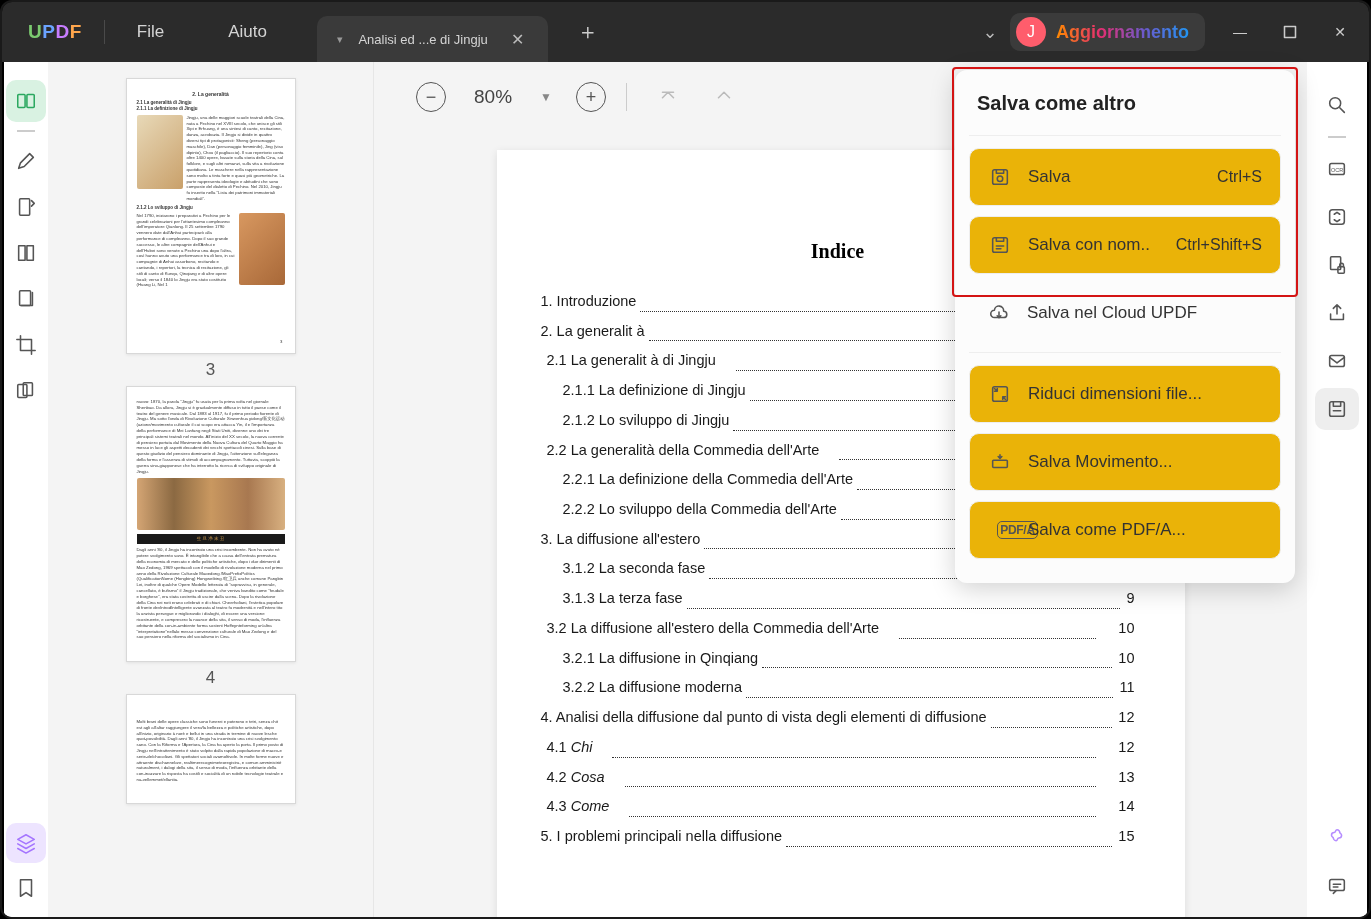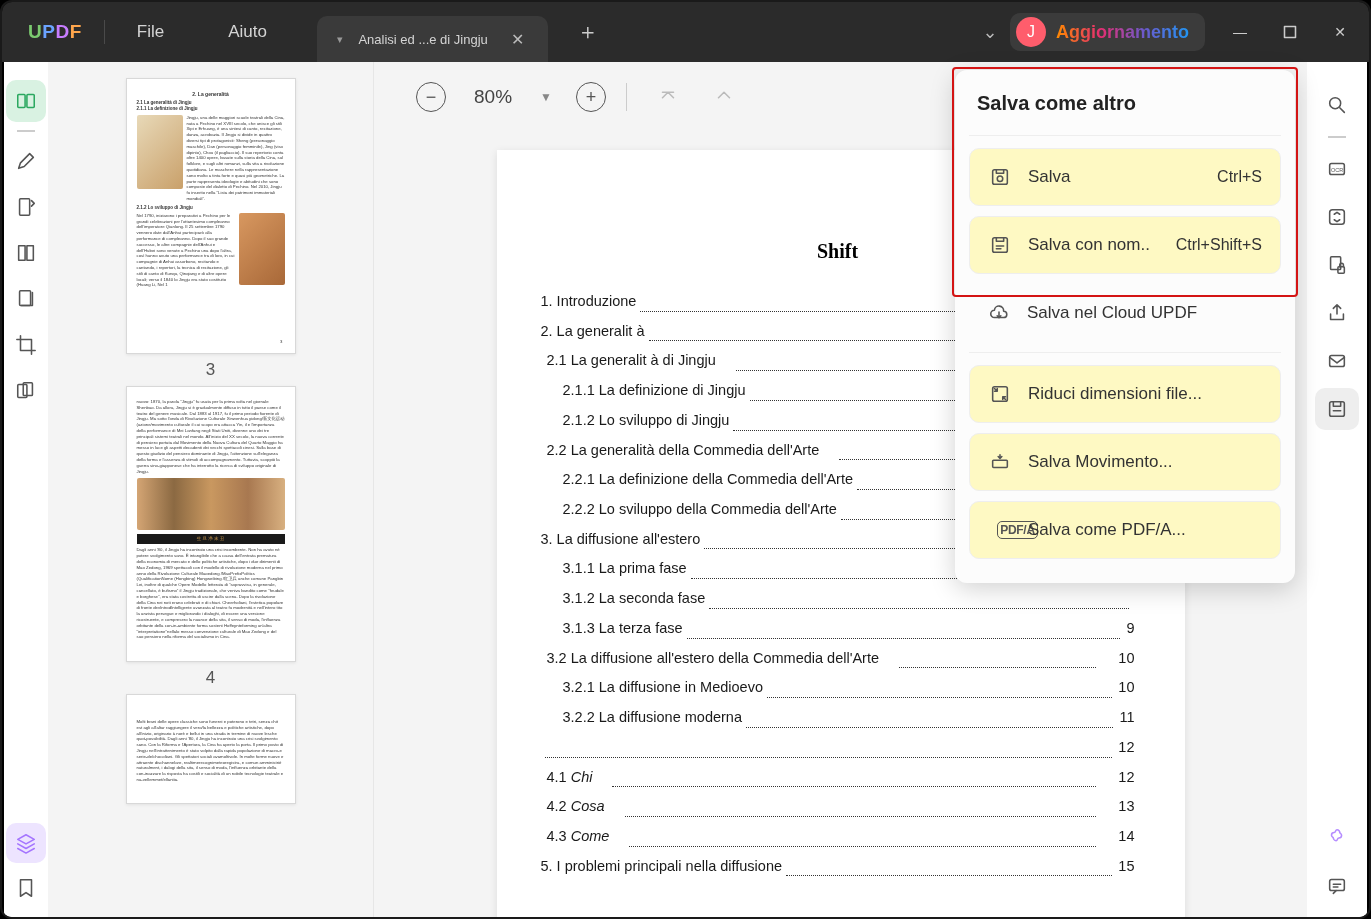--- a/index.html
+++ b/index.html
@@ -58,21 +58,21 @@
 .rbtn{width:44px;height:42px;border-radius:10px;display:flex;align-items:center;justify-content:center;color:#555;}
 .rbtn.hl{background:#eee;}
 .rminus{width:18px;height:2px;background:#ccc;margin:4px 0;}
 .flower{width:40px;height:40px;display:flex;align-items:center;justify-content:center;}
 .rightrail .bottom{margin-top:auto;margin-bottom:14px;display:flex;flex-direction:column;align-items:center;gap:8px;}
 
 .menu-popup{position:absolute;top:8px;right:72px;width:340px;background:#fcfcfc;border-radius:12px;box-shadow:0 6px 26px rgba(0,0,0,.18);padding:0 0 14px 0;}
 .hlbox{border:2px solid #d41414;position:absolute;top:-3px;left:-3px;right:-3px;height:230px;border-radius:4px;pointer-events:none;}
 .mp-head{font-size:20px;font-weight:700;color:#222;padding:22px 22px 20px 22px;}
 .mp-hr{height:1px;background:#eee;margin:0 14px 12px 14px;}
-.mp-item{margin:10px 14px;background:#fef9c3;border:1px solid #eee;border-radius:10px;height:58px;display:flex;align-items:center;padding:0 18px;gap:16px;}
+.mp-item{margin:10px 14px;background:#eab308;border:1px solid #eee;border-radius:10px;height:58px;display:flex;align-items:center;padding:0 18px;gap:16px;}
 .mp-ico{width:24px;height:24px;color:#555;display:flex;align-items:center;justify-content:center;}
 .mp-lab{font-size:17px;color:#333;flex:1;white-space:nowrap;overflow:hidden;}
 .mp-sc{font-size:16px;color:#333;}
 .pdfa{border:1.5px solid #555;border-radius:5px;font-size:12px;font-weight:700;padding:1px 2px;letter-spacing:-0.3px;margin-left:35px;}
 
 svg{width:22px;height:22px;stroke:currentColor;fill:none;stroke-width:1.7;stroke-linecap:round;stroke-linejoin:round;}
 </style>
 </head>
 <body>
 
@@ -200,21 +200,21 @@
       <div class="tvbar"></div>
       <div class="navarrow"><svg viewBox="0 0 24 24">
             <path d="M6 15l6-6 6 6M6 9h12" stroke="#bbb"></path>
           </svg></div>
       <div class="navarrow"><svg viewBox="0 0 24 24">
             <path d="M6 15l6-6 6 6" stroke="#bbb"></path>
           </svg></div>
     </div>
     <div class="doc">
       <div class="page">
-        <div class="idx-title">Shift</div>
+        <div class="idx-title">Indice</div>
         <div class="toc" id="toc">
             <div class="row lvl0">
               <span>1. Introduzione </span>
               <span class="dots"></span>
               <span class="pn"> </span>
             </div>
             <div class="row lvl0">
               <span>2. La generalit à </span>
               <span class="dots"></span>
               <span class="pn"> </span>
@@ -248,50 +248,46 @@
               <span>2.2.2 Lo sviluppo della Commedia dell'Arte </span>
               <span class="dots"></span>
               <span class="pn"> </span>
             </div>
             <div class="row lvl0">
               <span>3. La diffusione all'estero </span>
               <span class="dots"></span>
               <span class="pn"> </span>
             </div>
             <div class="row lvl2">
-              <span>3.1.1 La prima fase </span>
-              <span class="dots"></span>
-              <span class="pn"> </span>
-            </div>
-            <div class="row lvl2">
               <span>3.1.2 La seconda fase </span>
               <span class="dots"></span>
               <span class="pn"> </span>
             </div>
             <div class="row lvl2">
               <span>3.1.3 La terza fase </span>
               <span class="dots"></span>
               <span class="pn"> 9</span>
             </div>
             <div class="row lvl1">
               <span>3.2 La diffusione all'estero della Commedia dell'Arte </span>
               <span class="dots"></span>
               <span class="pn"> 10</span>
             </div>
             <div class="row lvl2">
-              <span>3.2.1 La diffusione in Medioevo </span>
+              <span>3.2.1 La diffusione in Qinqiang </span>
               <span class="dots"></span>
               <span class="pn"> 10</span>
             </div>
             <div class="row lvl2">
               <span>3.2.2 La diffusione moderna </span>
               <span class="dots"></span>
               <span class="pn"> 11</span>
             </div>
             <div class="row lvl0">
+              <span>4. Analisi della diffusione dal punto di vista degli elementi di diffusione </span>
               <span class="dots"></span>
               <span class="pn"> 12</span>
             </div>
             <div class="row lvl1">
               <span>4.1 <i>Chi</i></span>
               <span class="dots"></span>
               <span class="pn"> 12</span>
             </div>
             <div class="row lvl1">
               <span>4.2 <i>Cosa</i></span>

